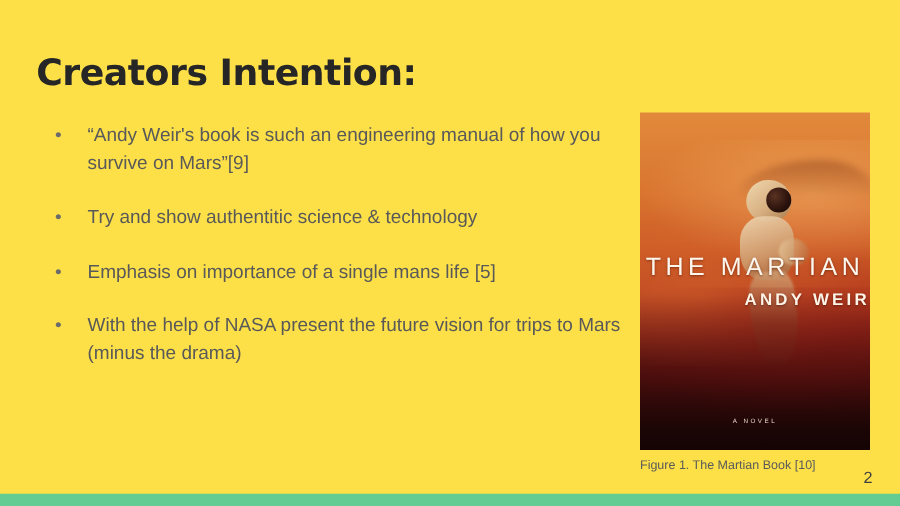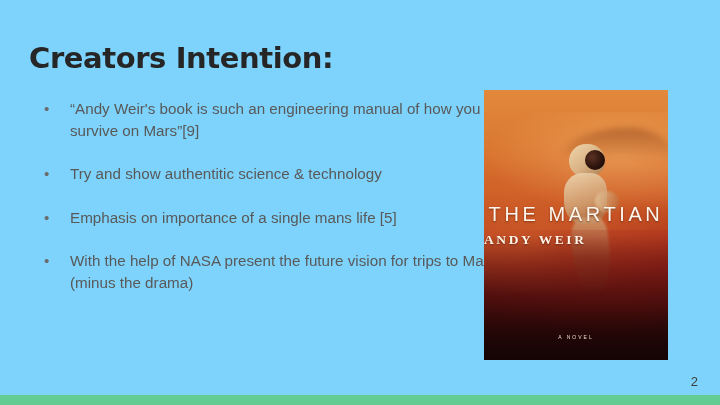--- a/index.html
+++ b/index.html
@@ -59,21 +59,21 @@
     line-height: 21.5px;
     color: #6b6b6b;
   }
   .bullet-text {
     display: block;
   }
 
   
   .figure {
     position: absolute;
-    left: 484px;
+    left: 512px;
     top: 90px;
     width: 166px;
   }
   .book-cover {
     position: relative;
     width: 184px;
     height: 270px;
     overflow: hidden;
     background:
       linear-gradient(to bottom,
@@ -203,26 +203,26 @@
     letter-spacing: 3.6px;
     font-family: "Liberation Sans", sans-serif;
     font-weight: normal;
     text-shadow: 0 1px 2px rgba(70,20,10,0.55);
   }
   .cover-author {
     position: absolute;
     left: 0;
     right: 0;
     top: 52.5%;
-    text-align: left;
+    text-align: right;
     color: #fdf3e6;
     font-size: 13.5px;
     letter-spacing: 2.6px;
     font-weight: bold;
-    font-family: Liberation Serif, serif;
+    font-family: Liberation Sans, sans-serif;
     text-shadow: 0 1px 2px rgba(70,20,10,0.6);
   }
   .cover-novel {
     position: absolute;
     left: 0;
     right: 0;
     bottom: 7.5%;
     text-align: center;
     color: #e9d8cc;
     font-size: 5px;
@@ -254,21 +254,21 @@
     position: absolute;
     left: 0;
     bottom: 0;
     width: 100%;
     height: 10px;
   }
 </style>
 </head>
 <body>
 
-<div class="slide" style="background: #7dd3fc;">
+<div class="slide" style="background: #fde047;">
 
   <div class="slide-title" style="color: rgb(38, 38, 38);">Creators Intention:</div>
 
   <div class="bullets">
 
     <div class="bullet-item" style="color: rgb(89, 89, 89);">
       <span class="bullet-marker">•</span>
       <span class="bullet-text">“Andy Weir's book is such an engineering manual of how you survive on Mars”[9]</span>
     </div>
 
@@ -305,19 +305,20 @@
       </div>
 
       <div class="haze-c"></div>
       <div class="dust-bottom"></div>
 
       <div class="cover-title">THE MARTIAN</div>
       <div class="cover-author">ANDY WEIR</div>
       <div class="cover-novel">A NOVEL</div>
     </div>
 
+    <div class="figure-caption">Figure 1. The Martian Book  [10]</div>
   </div>
 
   <div class="page-number">2</div>
 
   <div class="footer-bar" style="background: rgb(99, 204, 147);"></div>
 
 </div>
 
 </body></html>

